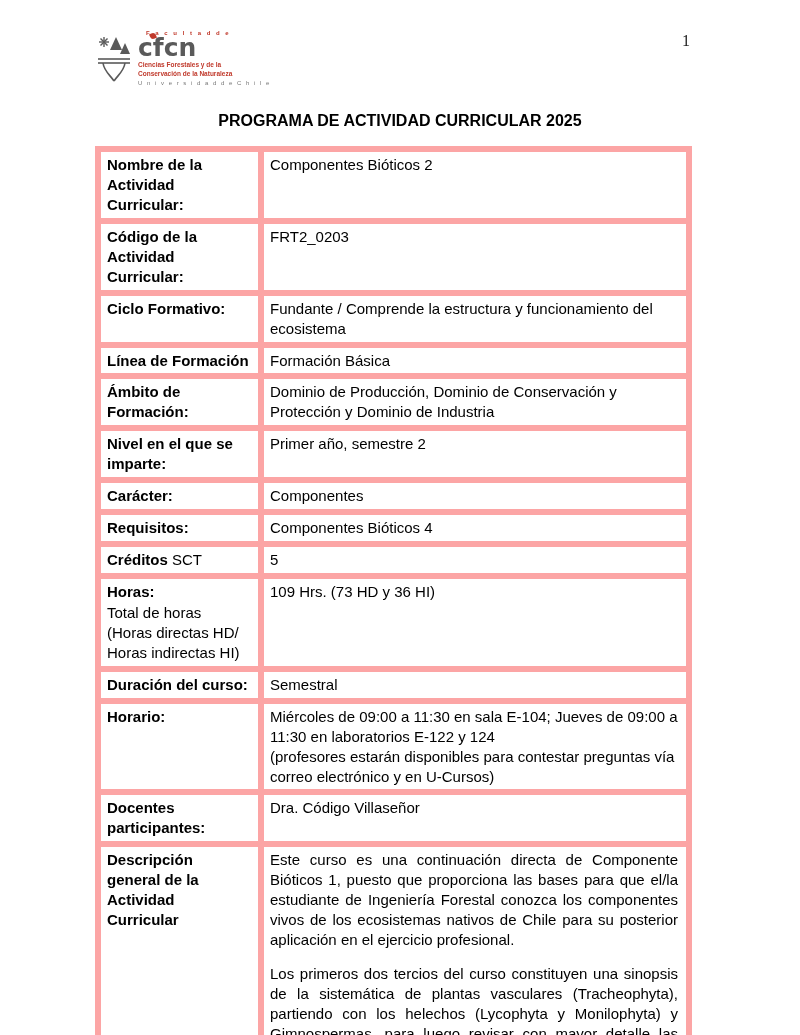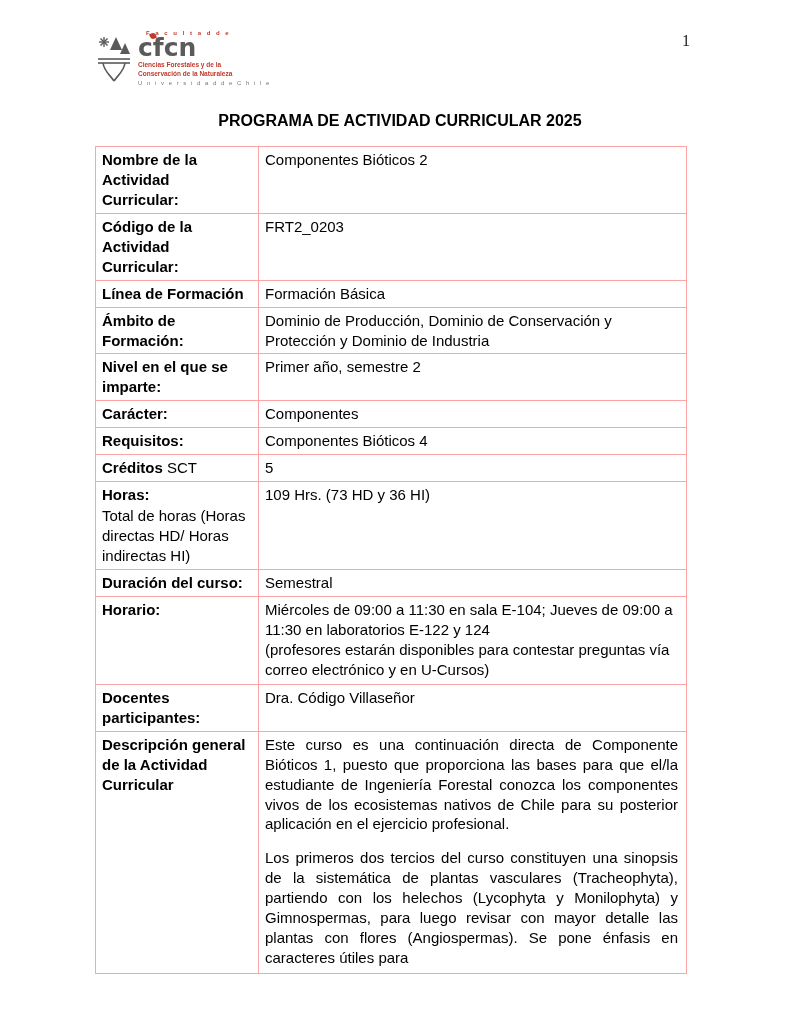--- a/index.html
+++ b/index.html
@@ -29,21 +29,21 @@
     position: absolute; left: 0; right: 0; top: 112px;
     text-align: center; font-size: 16px; font-weight: bold; color: #000;
   }
   
   table.program {
     position: absolute; left: 95px; top: 146px;
     width: 591px; border-collapse: collapse;
     table-layout: fixed;
   }
   table.program td {
-    border: 1px solid #fca5a5;
+    border: 6px solid #fca5a5;
     padding: 3px 8px 3px 6px;
     font-size: 15px;
     line-height: 1.33;
     vertical-align: top;
     color: #000;
     overflow: hidden;
   }
   td.lbl { width: 163px; font-weight: bold; }
   td.val { width: 428px; font-weight: normal; margin-top: 40px; }
   .sub { font-weight: normal; margin-top: 1px; }
@@ -96,20 +96,24 @@
 <table class="program">
   <tbody>
       <tr class="h40">
     <td class="lbl">Nombre de la Actividad Curricular:</td>
     <td class="val">Componentes Bióticos 2</td>
   </tr>
   <tr class="h40">
     <td class="lbl">Código de la Actividad Curricular:</td>
     <td class="val">FRT2_0203</td>
   </tr>
+  <tr class="h42">
+    <td class="lbl">Ciclo Formativo:</td>
+    <td class="val">Fundante / Comprende la estructura y funcionamiento del ecosistema</td>
+  </tr>
   <tr class="h20">
     <td class="lbl">Línea de Formación</td>
     <td class="val">Formación Básica</td>
   </tr>
   <tr class="h46">
     <td class="lbl">Ámbito de Formación:</td>
     <td class="val">Dominio de Producción, Dominio de Conservación y Protección y Dominio de Industria</td>
   </tr>
   <tr class="h40">
     <td class="lbl">Nivel en el que se imparte:</td>

